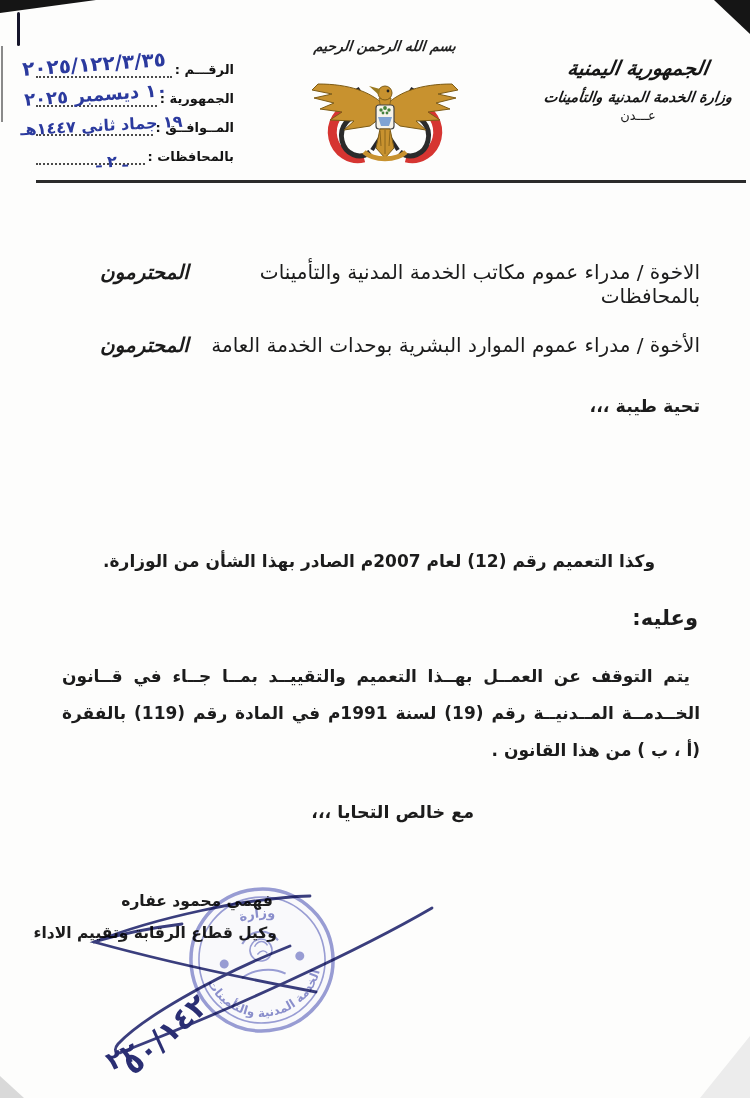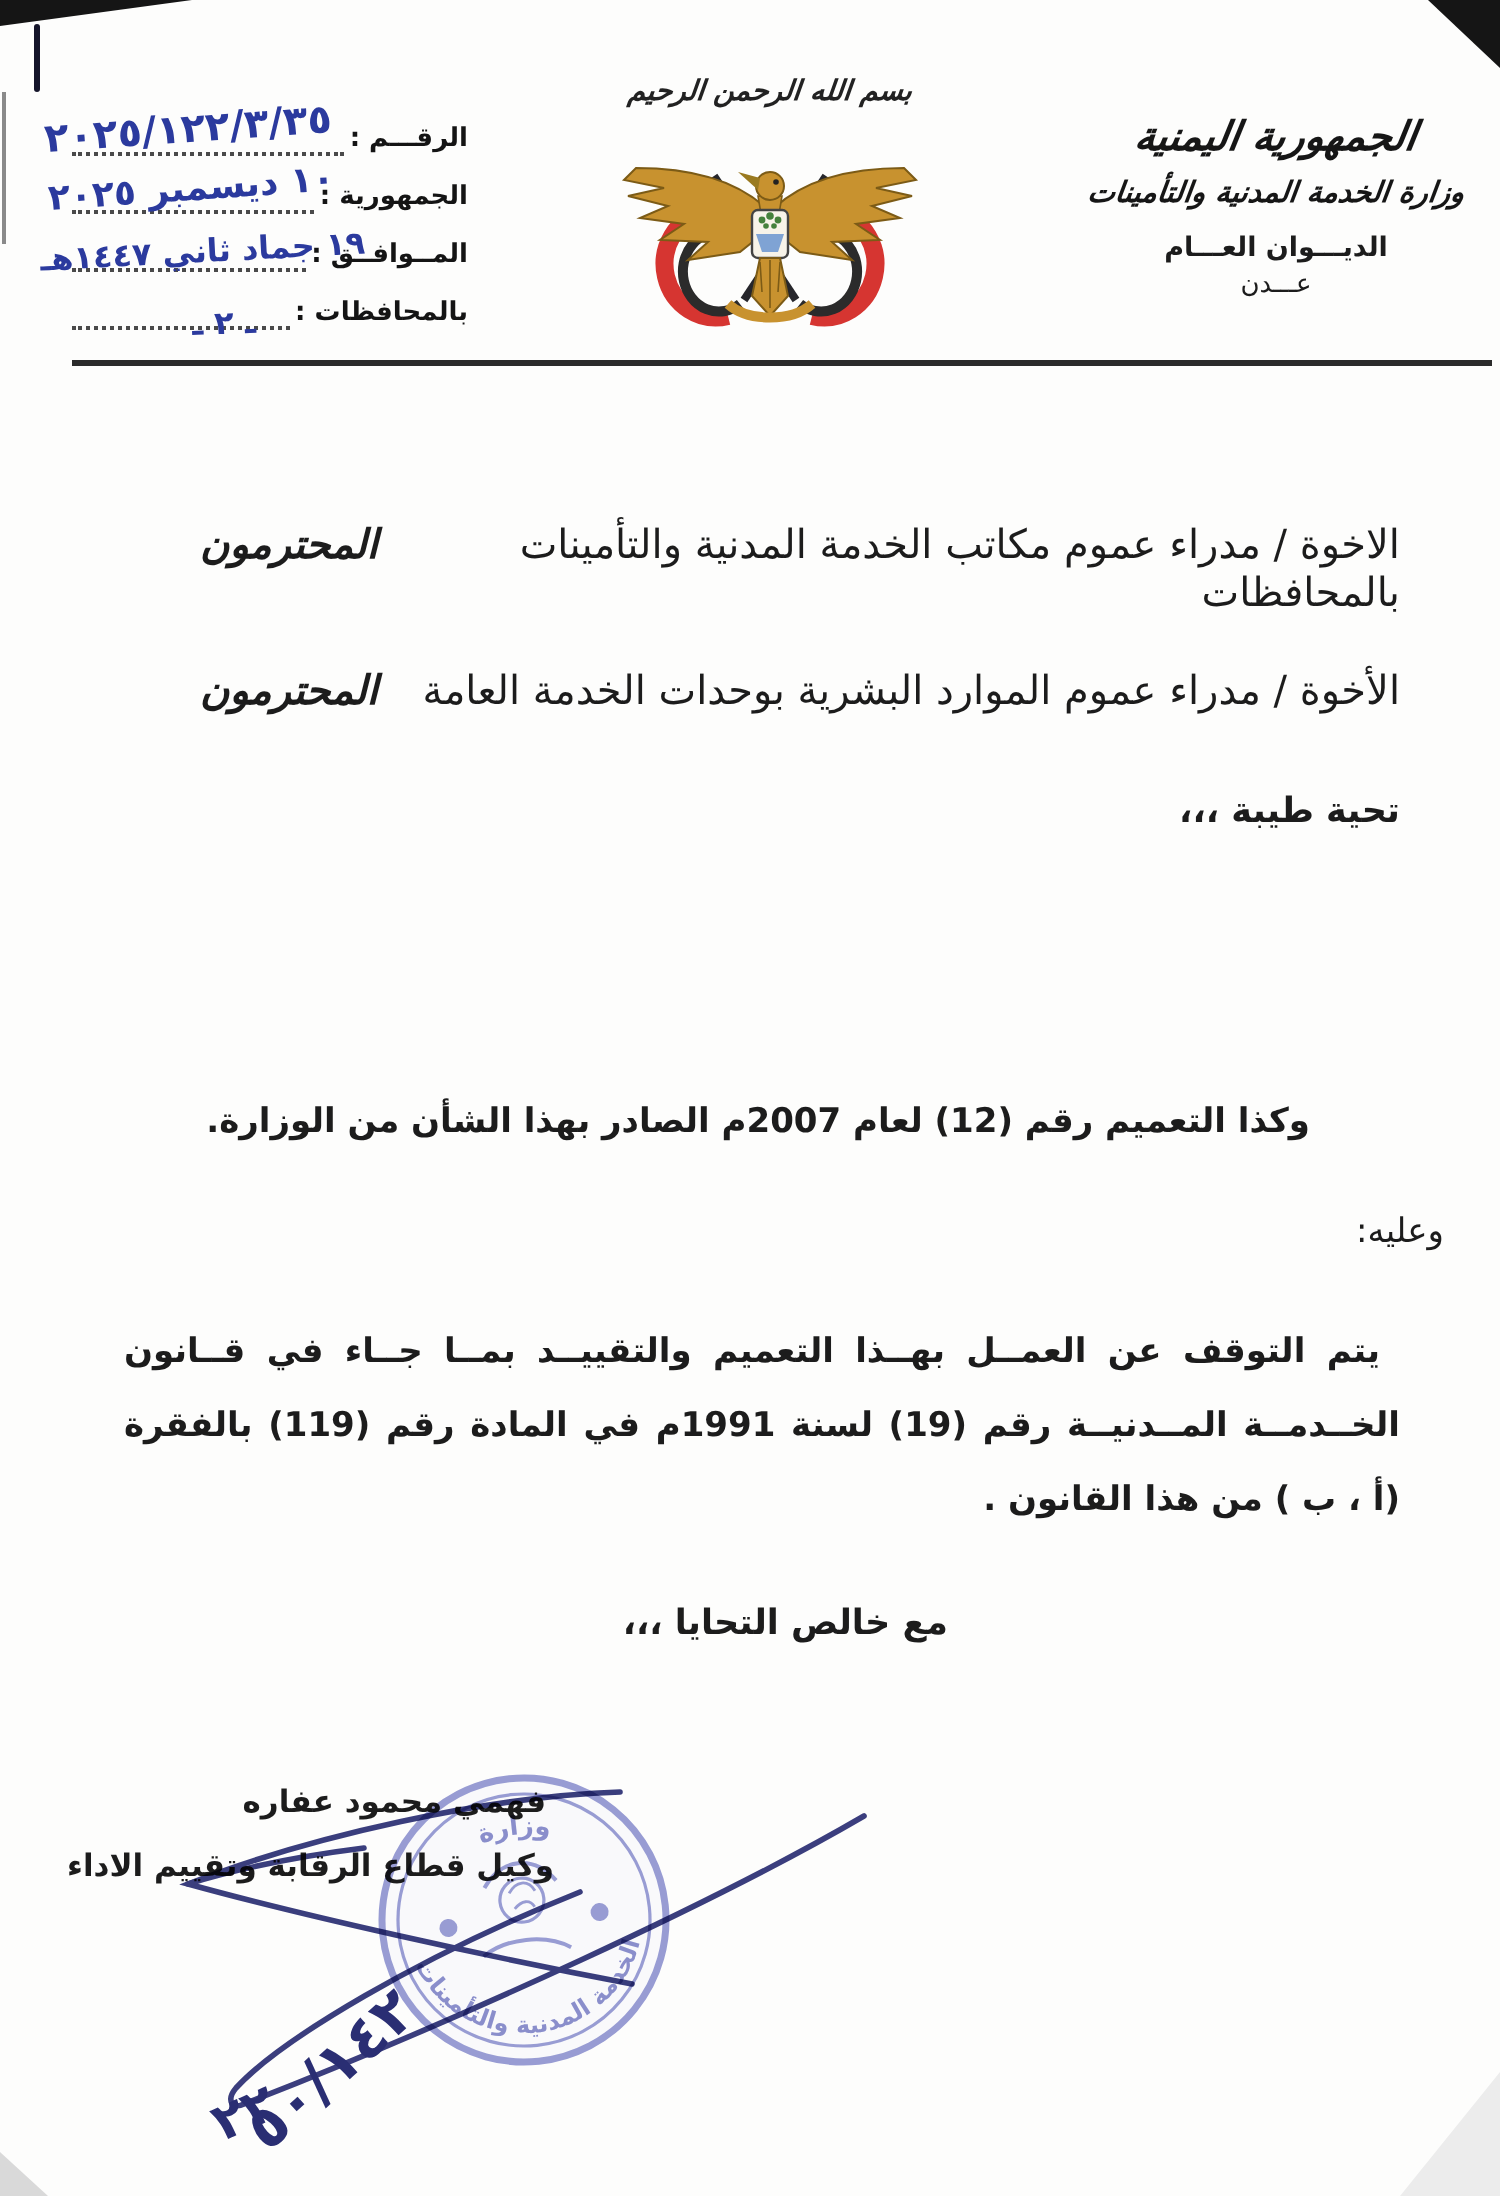--- a/index.html
+++ b/index.html
@@ -33,21 +33,21 @@
   
   .recips{position:absolute;top:260px;left:100px;right:50px;}
   .rrow{display:flex;direction:rtl;justify-content:space-between;align-items:baseline;margin-bottom:25px;}
   .rtitle{font-size:20px;font-weight:normal;}
   .rhon{font-size:20px;font-weight:bold;font-style:italic;}
   .greeting{position:absolute;top:396px;right:50px;font-size:17.5px;font-weight:bold;}
   .para{position:absolute;left:62px;right:50px;direction:rtl;text-align:justify;
         font-size:17px;font-weight:bold;line-height:38px;}
   .p1{top:460px;text-indent:14px;}
   .p2{position:absolute;top:551px;right:95px;font-size:17px;font-weight:bold;direction:rtl;}
-  .lead{position:absolute;top:606px;right:28px;font-size:17px;font-weight:normal;}
+  .lead{position:absolute;top:606px;right:52px;font-size:21px;font-weight:bold;}
   .p4{top:658px;text-indent:10px;line-height:37px;}
   .closing{position:absolute;top:802px;right:276px;font-size:17.5px;font-weight:bold;}
   
   .sname{position:absolute;top:892px;right:477px;font-size:15.5px;font-weight:bold;white-space:nowrap;z-index:1;}
   .stitle{position:absolute;top:924px;right:473px;font-size:15.5px;font-weight:bold;white-space:nowrap;z-index:1;}
   .stamp{position:absolute;top:884px;left:186px;width:152px;height:152px;z-index:2;
          transform:rotate(-6deg);mix-blend-mode:multiply;opacity:.88;}
   .signsvg{position:absolute;top:880px;left:60px;width:400px;height:195px;z-index:3;mix-blend-mode:multiply;}
   .emblem{position:absolute;top:74px;left:300px;width:170px;height:100px;}
 </style>
@@ -109,21 +109,20 @@
     <circle cx="83" cy="39" r="1.4" fill="#45813c"></circle>
     <circle cx="87" cy="39" r="1.4" fill="#45813c"></circle>
     <path d="M80,55 L90,55 L94,74 L85,84 L76,74 Z" fill="#c8922f" stroke="#7c5b16" stroke-width="1"></path>
     <path d="M85,56 L85,80 M80,57 L81,72 M90,57 L89,72" stroke="#7c5b16" stroke-width="0.8" fill="none"></path>
     <path d="M64,78 C74,87 96,87 106,78" stroke="#c8922f" stroke-width="5" fill="none"></path>
   </svg>
 
   <div class="rhead">
     <div class="republic">الجمهورية اليمنية</div>
     <div class="ministry">وزارة الخدمة المدنية والتأمينات</div>
-    <div class="diwan">الديـــوان العـــام</div>
     <div class="city">عـــدن</div>
   </div>
 
   <div class="rule"></div>
 
   <div class="recips">
     <div class="rrow">
       <span class="rtitle">الاخوة / مدراء عموم مكاتب الخدمة المدنية والتأمينات بالمحافظات</span>
       <span class="rhon">المحترمون</span>
     </div>

